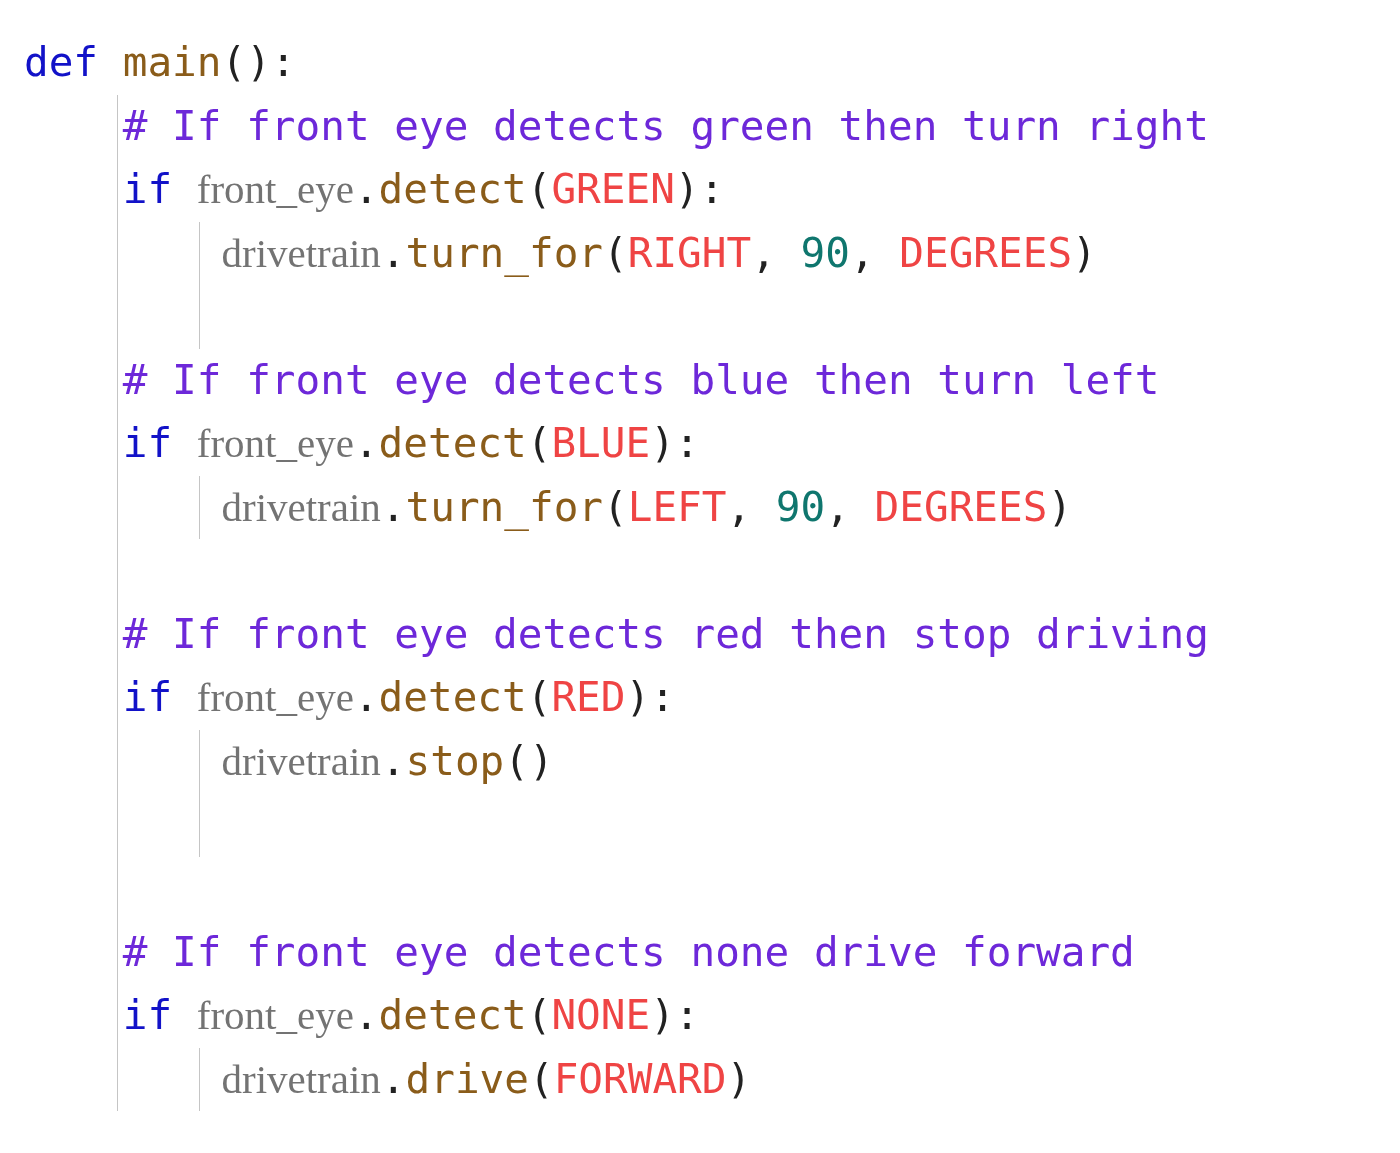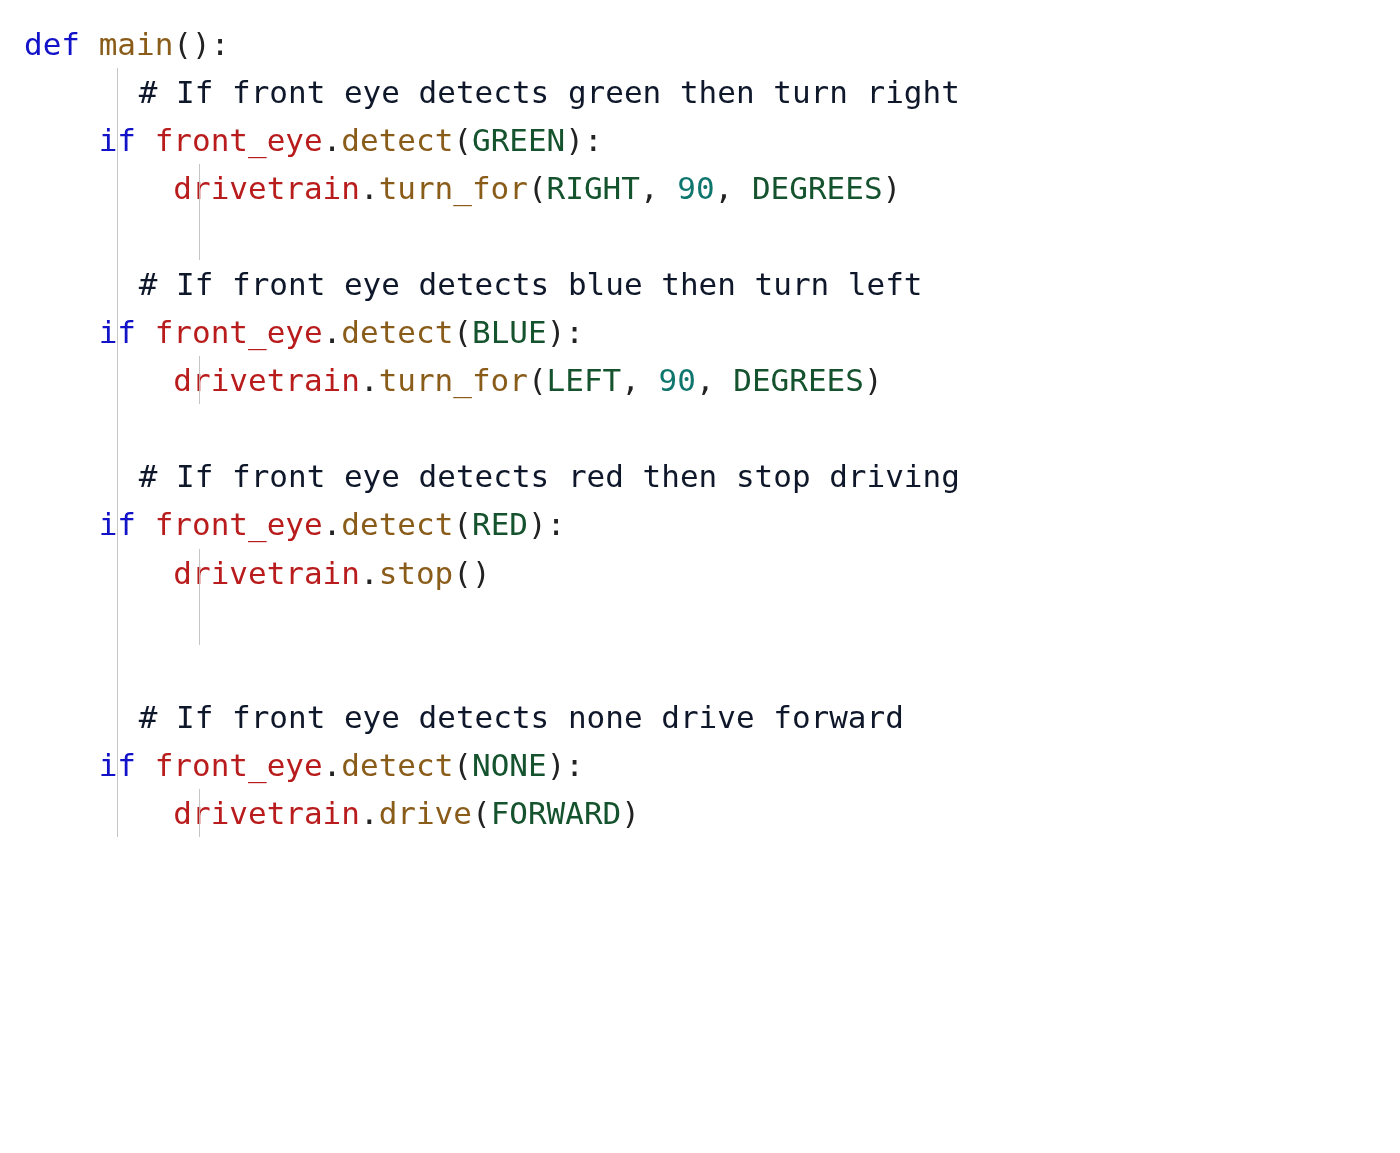--- a/index.html
+++ b/index.html
@@ -2,24 +2,24 @@
 <html><head>
 <meta charset="utf-8">
 <style>
   html, body {
     margin: 0;
     padding: 0;
     background: #fff;
   }
   .editor {
     font-family: "Menlo", "DejaVu Sans Mono", "Consolas", monospace;
-    font-size: 31px;
+    font-size: 41px;
     line-height: 1.55;
     white-space: pre;
-    padding: 20px 10px 20px 24px;
+    padding: 31px 10px 20px 24px;
     color: #222;
     position: relative;
   }
   .code-line {
     position: relative;
     min-height: 1.55em;
   }
   
   .guide {
     position: absolute;
@@ -27,23 +27,23 @@
     bottom: 0;
     width: 1px;
     background: #bfbfbf;
     opacity: 0.9;
   }
   .g1 { left: 93px; }
   .g2 { left: 175px; }
 
   
   .tok-kw   { color: #1212c8; }   
-  .tok-cm   { color: #0f172a; margin-left: 40px; }   
-  .tok-id   { color: #b91c1c; }   
+  .tok-cm   { color: #6d28d9; }   
+  .tok-id   { color: #737373; font-family: Liberation Serif, serif; }   
   .tok-fn   { color: #8a5c1a; }   
-  .tok-const{ color: #14532d; }   
+  .tok-const{ color: #ef4444; }   
   .tok-num  { color: #0f766e; }   
   .tok-pn   { color: #222; }      
 </style>
 </head>
 <body>
 
 <div class="editor" id="editor"><div class="code-line"><span class="tok-kw">def</span><span class="tok-pn"> </span><span class="tok-fn">main</span><span class="tok-pn">(</span><span class="tok-pn">)</span><span class="tok-pn">:</span></div><div class="code-line"><div class="guide g1"></div><span>    </span><span class="tok-cm"># If front eye detects green then turn right</span></div><div class="code-line"><div class="guide g1"></div><span>    </span><span class="tok-kw">if</span><span class="tok-pn"> </span><span class="tok-id">front_eye</span><span class="tok-pn">.</span><span class="tok-fn">detect</span><span class="tok-pn">(</span><span class="tok-const">GREEN</span><span class="tok-pn">)</span><span class="tok-pn">:</span></div><div class="code-line"><div class="guide g1"></div><div class="guide g2"></div><span>        </span><span class="tok-id">drivetrain</span><span class="tok-pn">.</span><span class="tok-fn">turn_for</span><span class="tok-pn">(</span><span class="tok-const">RIGHT</span><span class="tok-pn">, </span><span class="tok-num">90</span><span class="tok-pn">, </span><span class="tok-const">DEGREES</span><span class="tok-pn">)</span></div><div class="code-line"><div class="guide g1"></div><div class="guide g2"></div><span>        </span></div><div class="code-line"><div class="guide g1"></div><span>    </span><span class="tok-cm"># If front eye detects blue then turn left</span></div><div class="code-line"><div class="guide g1"></div><span>    </span><span class="tok-kw">if</span><span class="tok-pn"> </span><span class="tok-id">front_eye</span><span class="tok-pn">.</span><span class="tok-fn">detect</span><span class="tok-pn">(</span><span class="tok-const">BLUE</span><span class="tok-pn">)</span><span class="tok-pn">:</span></div><div class="code-line"><div class="guide g1"></div><div class="guide g2"></div><span>        </span><span class="tok-id">drivetrain</span><span class="tok-pn">.</span><span class="tok-fn">turn_for</span><span class="tok-pn">(</span><span class="tok-const">LEFT</span><span class="tok-pn">, </span><span class="tok-num">90</span><span class="tok-pn">, </span><span class="tok-const">DEGREES</span><span class="tok-pn">)</span></div><div class="code-line"><div class="guide g1"></div><span>    </span></div><div class="code-line"><div class="guide g1"></div><span>    </span><span class="tok-cm"># If front eye detects red then stop driving</span></div><div class="code-line"><div class="guide g1"></div><span>    </span><span class="tok-kw">if</span><span class="tok-pn"> </span><span class="tok-id">front_eye</span><span class="tok-pn">.</span><span class="tok-fn">detect</span><span class="tok-pn">(</span><span class="tok-const">RED</span><span class="tok-pn">)</span><span class="tok-pn">:</span></div><div class="code-line"><div class="guide g1"></div><div class="guide g2"></div><span>        </span><span class="tok-id">drivetrain</span><span class="tok-pn">.</span><span class="tok-fn">stop</span><span class="tok-pn">(</span><span class="tok-pn">)</span></div><div class="code-line"><div class="guide g1"></div><div class="guide g2"></div><span>        </span></div><div class="code-line"><div class="guide g1"></div><span>    </span></div><div class="code-line"><div class="guide g1"></div><span>    </span><span class="tok-cm"># If front eye detects none drive forward</span></div><div class="code-line"><div class="guide g1"></div><span>    </span><span class="tok-kw">if</span><span class="tok-pn"> </span><span class="tok-id">front_eye</span><span class="tok-pn">.</span><span class="tok-fn">detect</span><span class="tok-pn">(</span><span class="tok-const">NONE</span><span class="tok-pn">)</span><span class="tok-pn">:</span></div><div class="code-line"><div class="guide g1"></div><div class="guide g2"></div><span>        </span><span class="tok-id">drivetrain</span><span class="tok-pn">.</span><span class="tok-fn">drive</span><span class="tok-pn">(</span><span class="tok-const">FORWARD</span><span class="tok-pn">)</span></div></div>
 
 </body></html>

